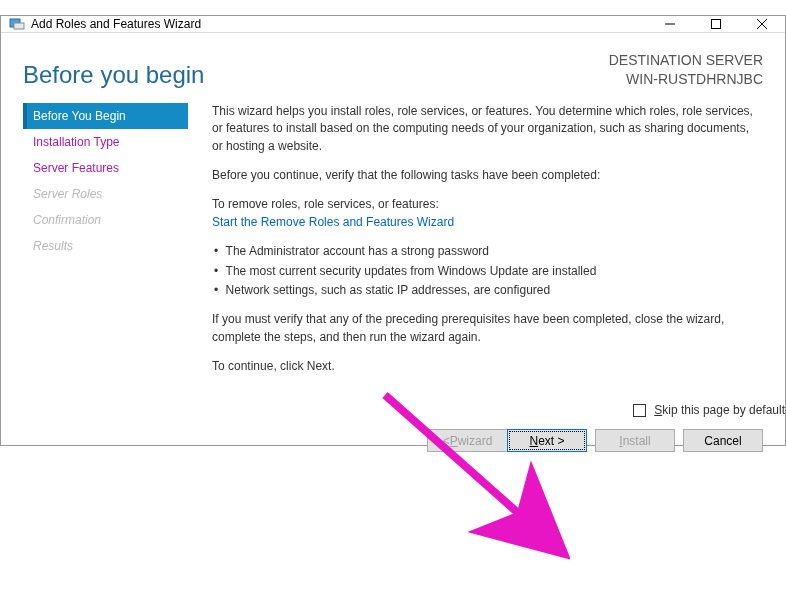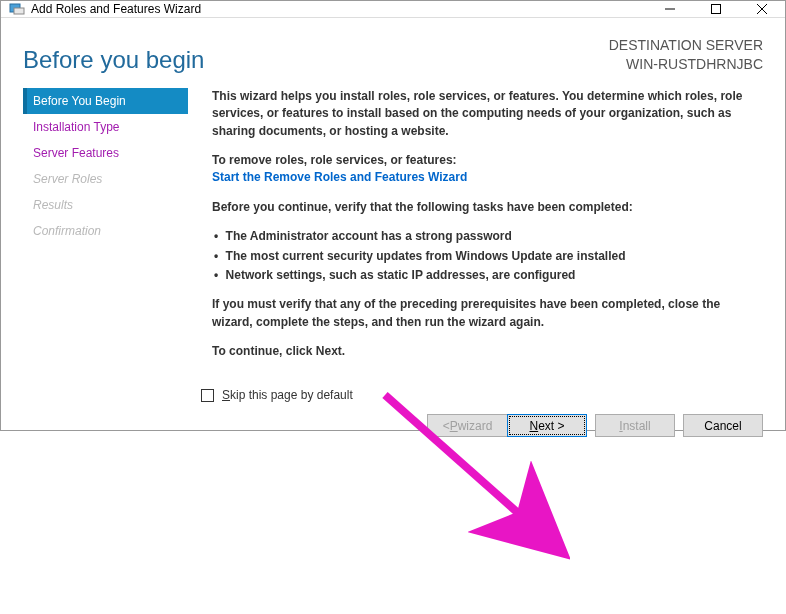--- a/index.html
+++ b/index.html
@@ -1,45 +1,45 @@
 <!DOCTYPE html>
 <html><head>
   <meta charset="utf-8">
   <style>
     * { margin: 0; padding: 0; box-sizing: border-box; font-family: "Segoe UI", Tahoma, sans-serif; }
     body { background: #fff; width: 786px; height: 614px; position: relative; overflow: hidden; }
 
-    .window { width: 786px; height: 431px; border: 1px solid #999; display: flex; flex-direction: column; background: #fff; }
+    .window { width: 786px; height: 431px; border: 1px solid #999; display: flex; flex-direction: column; background: #fff; margin-top: 15px; }
 
     .titlebar { height: 30px; display: flex; align-items: center; padding: 0 0 0 8px; border-bottom: 1px solid #ddd; font-size: 12px; color: #000; }
     .titlebar .app-icon { width: 16px; height: 16px; margin-right: 6px; display: inline-flex; align-items: center; justify-content: center; }
     .titlebar .title { flex: 1; }
     .titlebar .controls { display: flex; height: 100%; }
     .titlebar .ctrl { width: 46px; height: 100%; display: flex; align-items: center; justify-content: center; cursor: pointer; }
     .titlebar .ctrl svg { stroke: #000; stroke-width: 1; fill: none; }
 
     .header { display: flex; align-items: flex-end; padding: 18px 22px 14px 22px; }
     .header h1 { font-size: 24px; font-weight: 300; color: #216a9c; flex: 1; }
     .dest { text-align: right; font-size: 14px; color: #555; line-height: 1.35; }
 
     .body { flex: 1; display: flex; padding: 0 22px 10px 22px; }
 
     .sidebar { width: 165px; padding-top: 0; }
     .step { font-size: 12px; padding: 6px 10px; color: #a21caf; cursor: pointer; }
     .step.active { background: #148bc4; color: #fff; border-left: 4px solid #0c6fa0; padding-left: 6px; }
     .step.disabled { color: #b8b8b8; cursor: default; font-style: italic; }
 
-    .content { flex: 1; padding: 0 4px 0 24px; font-size: 12px; color: #333; line-height: 1.45; font-weight: bold; }
+    .content { flex: 1; padding: 0 4px 0 24px; font-size: 12px; color: #333; line-height: 1.45; }
     .content p { margin-bottom: 12px; }
     .content .link { color: #0066cc; cursor: pointer; }
     .content ul { list-style: none; margin-bottom: 12px; }
     .content ul li::before { content: "• "; margin-left: 2px; margin-right: 4px; }
     .content ul li { margin-bottom: 2px; }
 
-    .skip-row { padding: 6px 0 12px 200px; display: flex; align-items: center; font-size: 12px; color: #333; }
+    .skip-row { padding: 6px 0 12px 200px; display: flex; align-items: center; font-size: 12px; color: #333; justify-content: flex-end; }
     .skip-row .cb { width: 13px; height: 13px; border: 1px solid #333; margin-right: 8px; }
     .skip-row .u { text-decoration: underline; }
 
     .separator { height: 1px; background: #ccc; margin: 0 22px; }
 
     .footer { height: 48px; display: flex; align-items: center; justify-content: flex-end; padding: 0 22px; gap: 8px; }
     .btn { min-width: 80px; height: 23px; font-size: 12px; border: 1px solid #acacac; background: #e1e1e1; padding: 0 12px; cursor: pointer; display: flex; align-items: center; justify-content: center; }
     .btn.disabled { color: #a0a0a0; cursor: default; }
     .btn.default { border: 1px solid #0078d7; outline: 1px dotted #000; outline-offset: -3px; }
     .btn .u { text-decoration: underline; }
@@ -89,31 +89,31 @@
       <div>WIN-RUSTDHRNJBC</div>
     </div>
   </div>
 
   <div class="body">
     <div class="sidebar">
       <div class="step active">Before You Begin</div>
       <div class="step">Installation Type</div>
       <div class="step">Server Features</div>
       <div class="step disabled">Server Roles</div>
+      <div class="step disabled">Confirmation</div>
       <div class="step disabled">Results</div>
-      <div class="step disabled">Confirmation</div>
     </div>
 
     <div class="content">
       <p>This wizard helps you install roles, role services, or features. You determine which roles, role services, or features to install based on the computing needs of your organization, such as sharing documents, or hosting a website.</p>
+      <p>Before you continue, verify that the following tasks have been completed:</p>
       <p>
         <span>To remove roles, role services, or features:</span><br>
         <span class="link">Start the Remove Roles and Features Wizard</span>
       </p>
-      <p>Before you continue, verify that the following tasks have been completed:</p>
       <ul>
         <li>The Administrator account has a strong password</li>
         <li>The most current security updates from Windows Update are installed</li>
         <li>Network settings, such as static IP addresses, are configured</li>
       </ul>
       <p>If you must verify that any of the preceding prerequisites have been completed, close the wizard, complete the steps, and then run the wizard again.</p>
       <p>To continue, click Next.</p>
     </div>
   </div>
 

